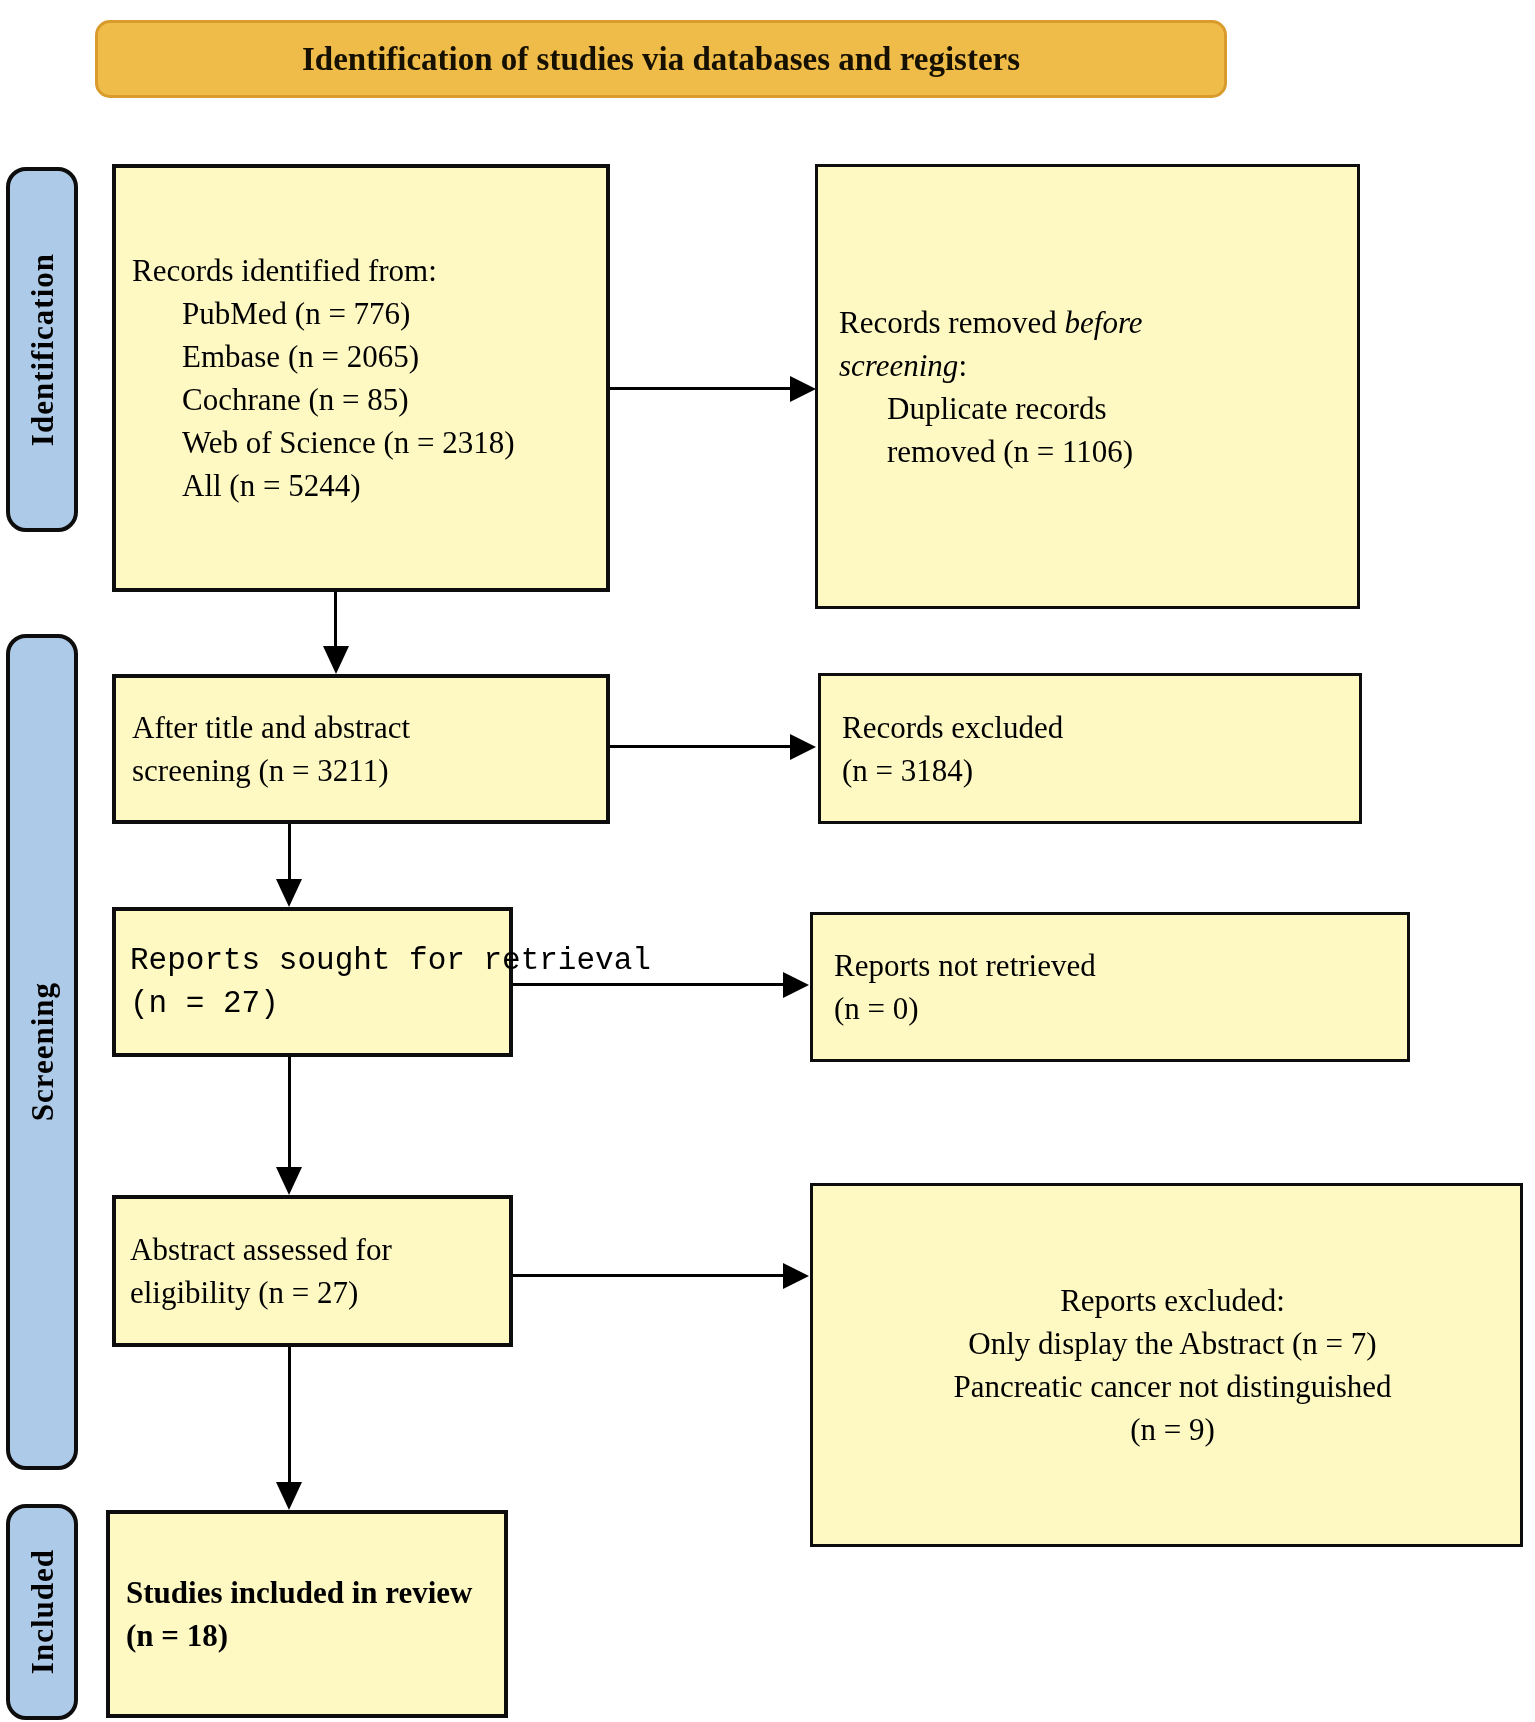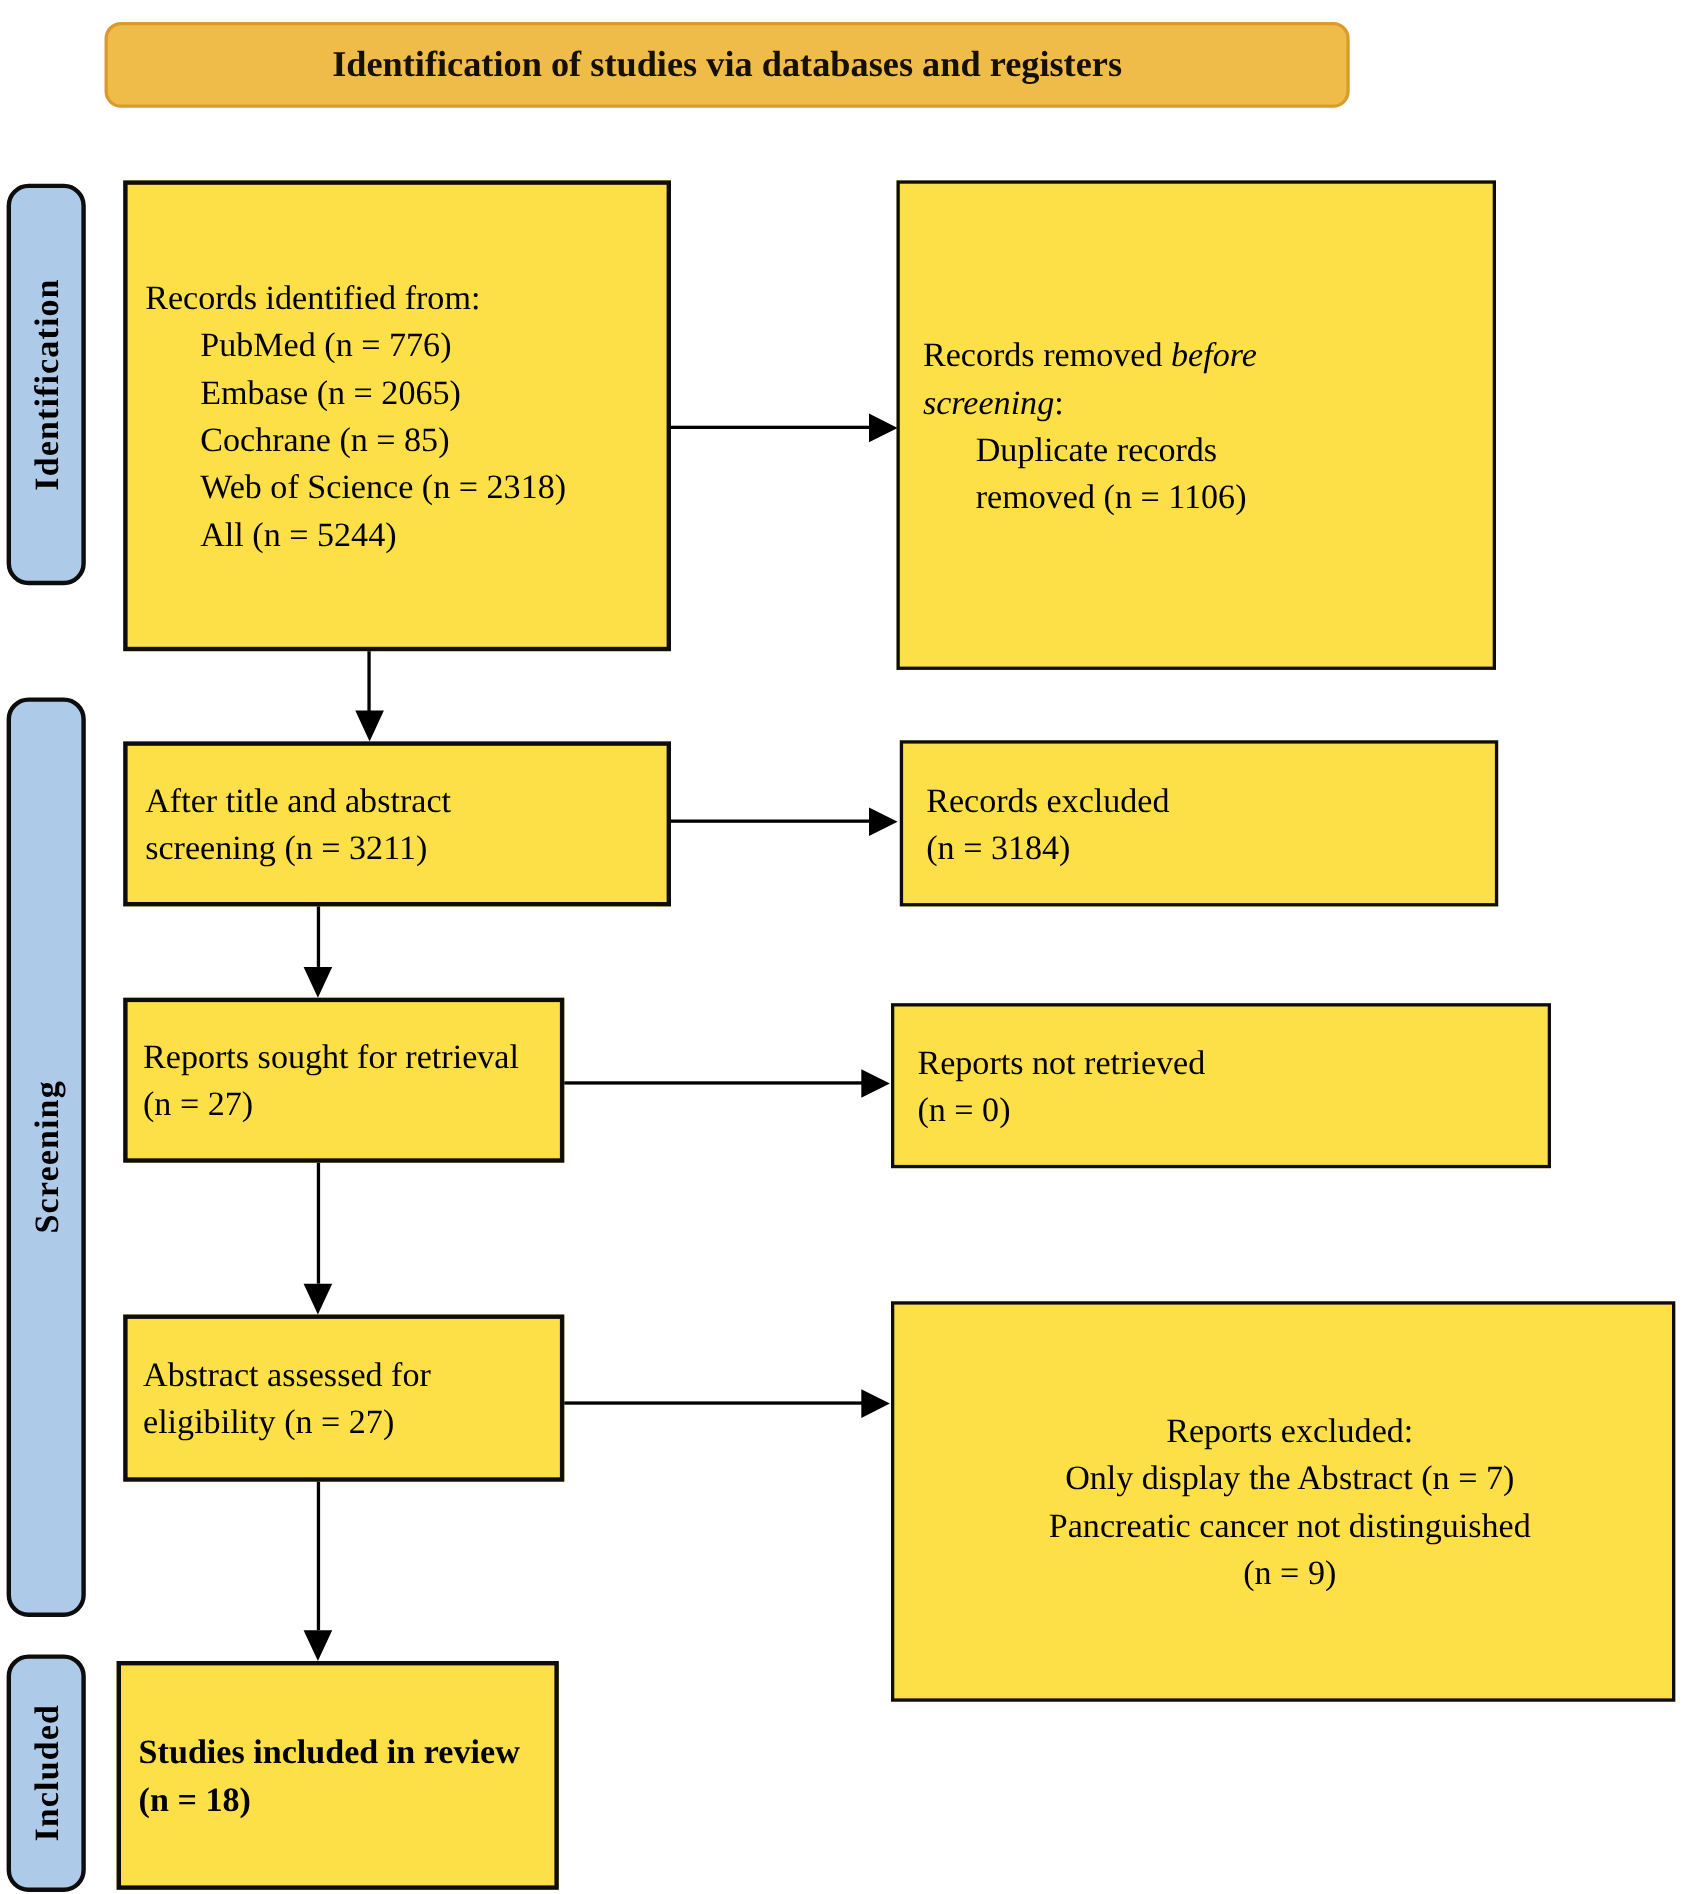--- a/index.html
+++ b/index.html
@@ -14,25 +14,25 @@
   
   .ribbon{position:absolute;left:6px;width:72px;background:#AECAE9;
           border:4px solid #0d0d0d;border-radius:20px;box-sizing:border-box;
           display:flex;align-items:center;justify-content:center;}
   .ribbon span{writing-mode:vertical-rl;transform:rotate(180deg);
                font-weight:bold;font-size:31px;letter-spacing:1px;}
   .rib-identification{top:155px;height:365px;}
   .rib-screening{top:622px;height:836px;}
   .rib-included{top:1492px;height:216px;}
   
-  .box{position:absolute;background:#fde047;border:4px solid #0d0d0d;box-sizing:border-box;
+  .box{position:absolute;background:#fef9c3;border:4px solid #0d0d0d;box-sizing:border-box;
        display:flex;flex-direction:column;justify-content:center;}
   .b1{left:112px;top:152px;width:498px;height:428px;padding-left:16px;}
   .b2{left:112px;top:662px;width:498px;height:150px;padding-left:16px;}
-  .b3{left:112px;top:895px;width:401px;height:150px;padding-left:14px;}
+  .b3{left:112px;top:895px;width:401px;height:150px;padding-left:14px;font-family:Liberation Mono, monospace;}
   .b4{left:112px;top:1183px;width:401px;height:152px;padding-left:14px;}
   .b5{left:106px;top:1498px;width:402px;height:208px;padding-left:16px;font-weight:bold;}
   .rb1{left:815px;top:152px;width:545px;height:445px;padding-left:21px;border-width:3px;}
   .rb2{left:818px;top:661px;width:544px;height:151px;padding-left:21px;border-width:3px;}
   .rb3{left:810px;top:900px;width:600px;height:150px;padding-left:21px;border-width:3px;justify-content:center;}
   .rb4{left:810px;top:1171px;width:713px;height:364px;padding-left:12px;border-width:3px;text-align:center;}
   .line{white-space:nowrap;}
   .indent{padding-left:50px;}
   .indent48{padding-left:48px;}
   .it{font-style:italic;}

